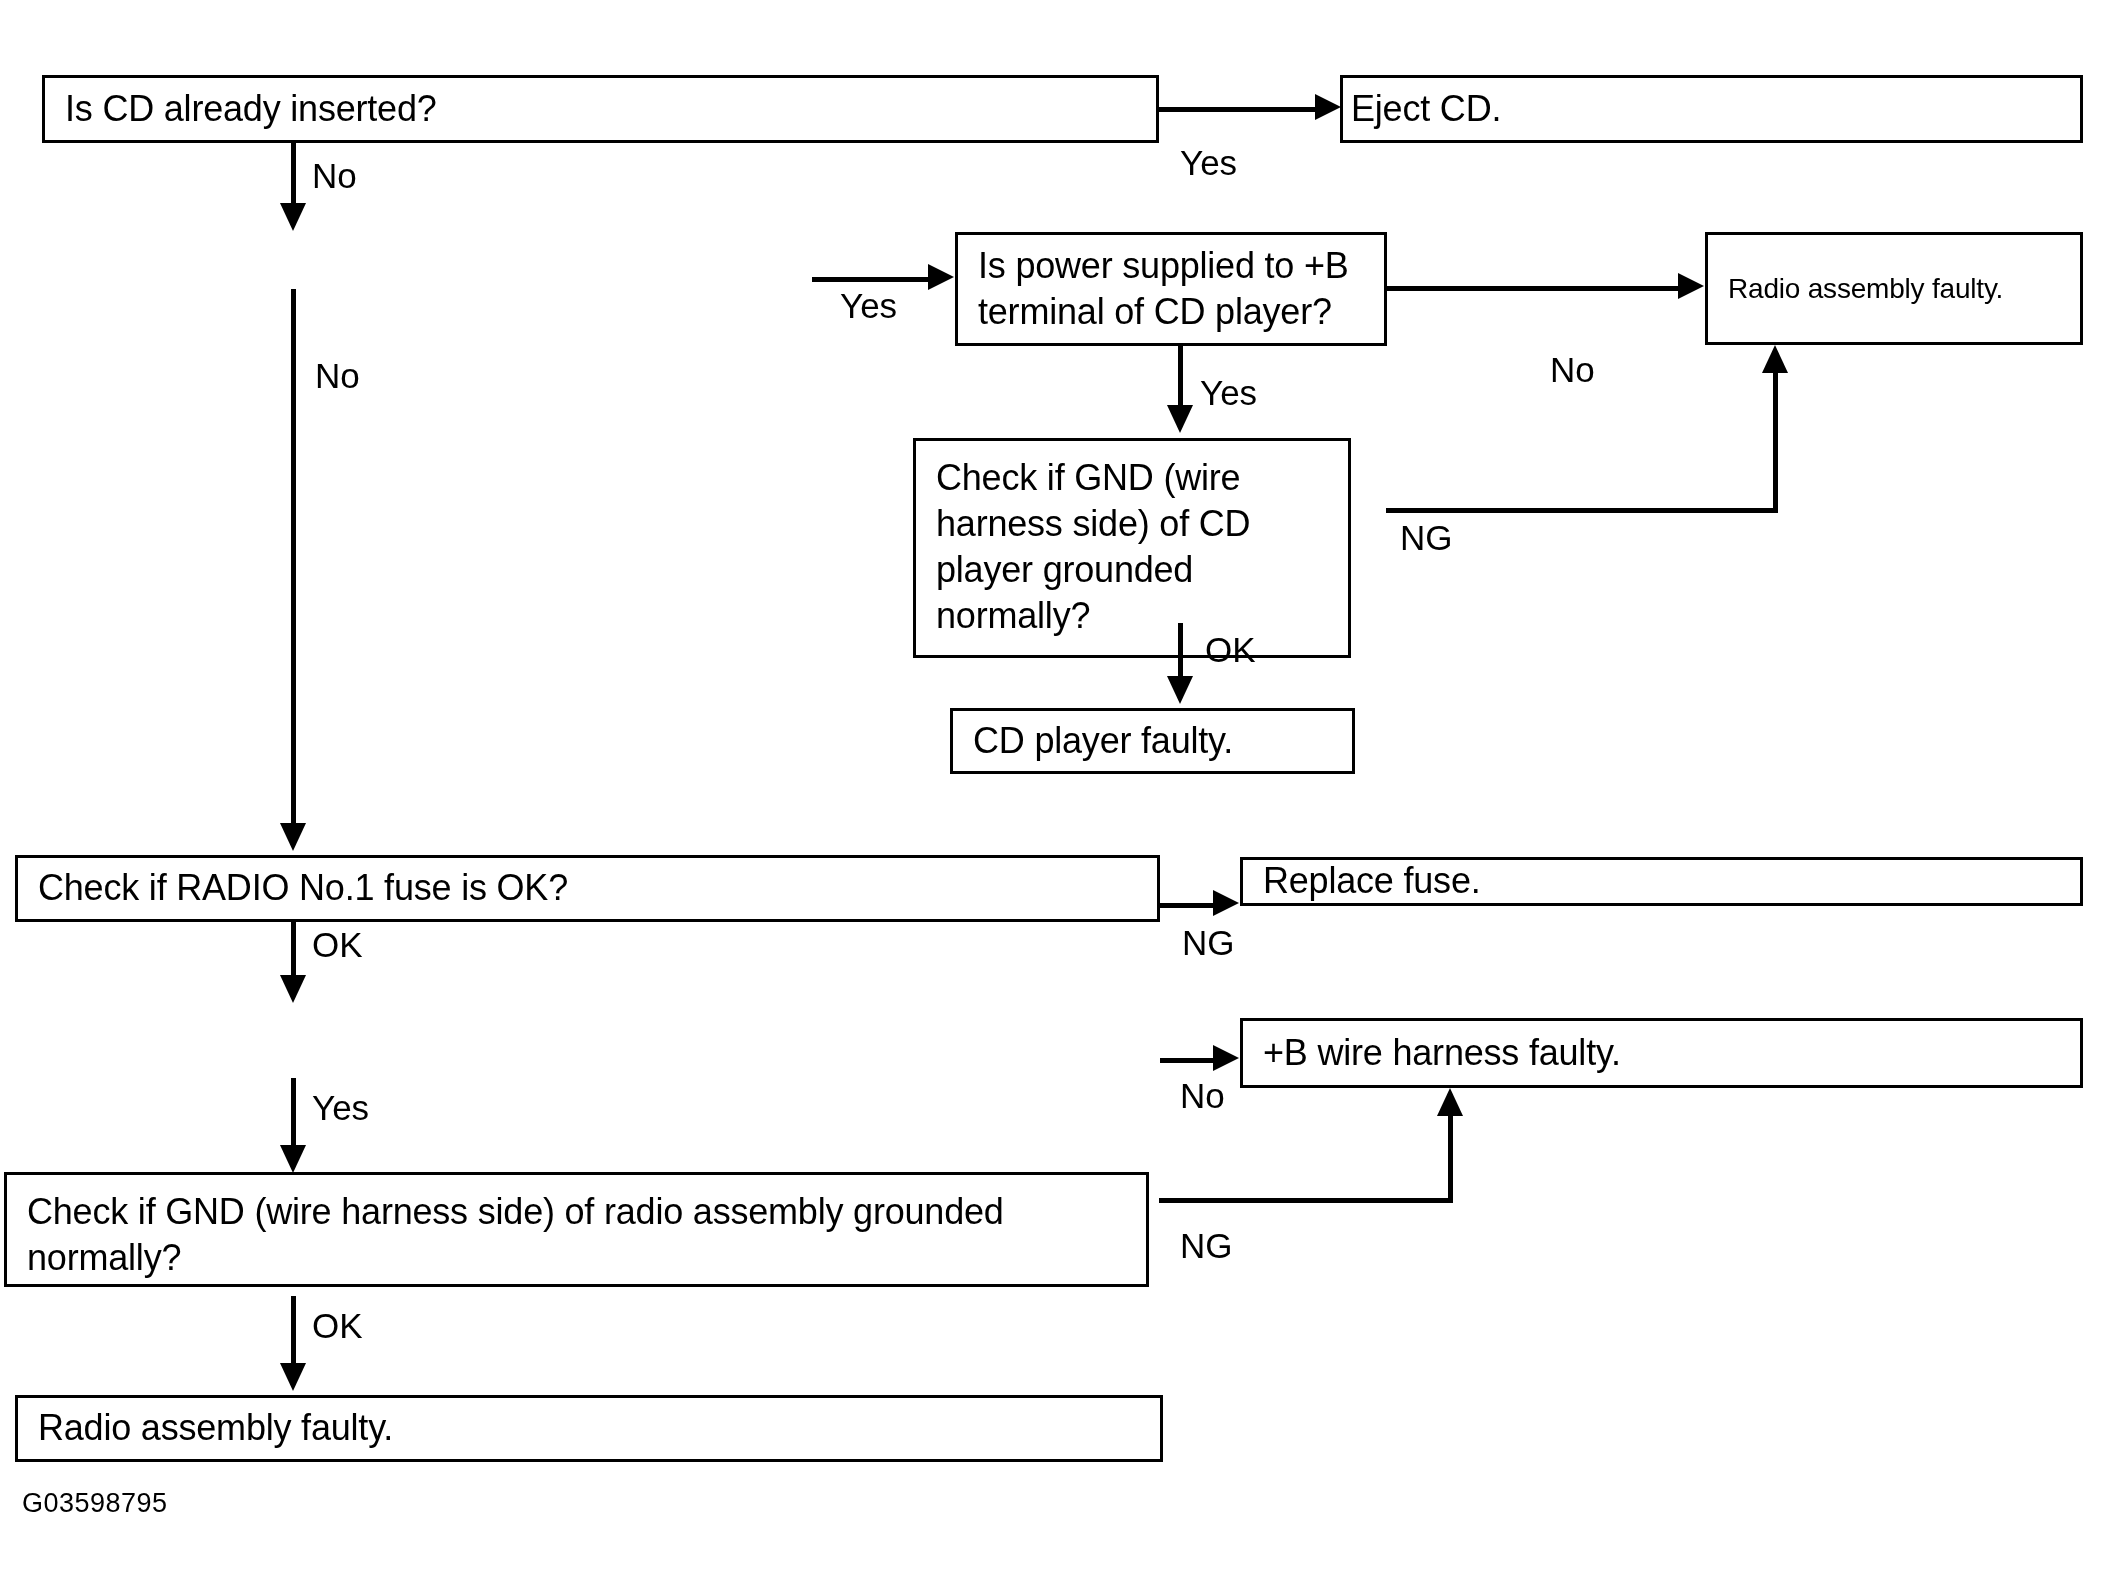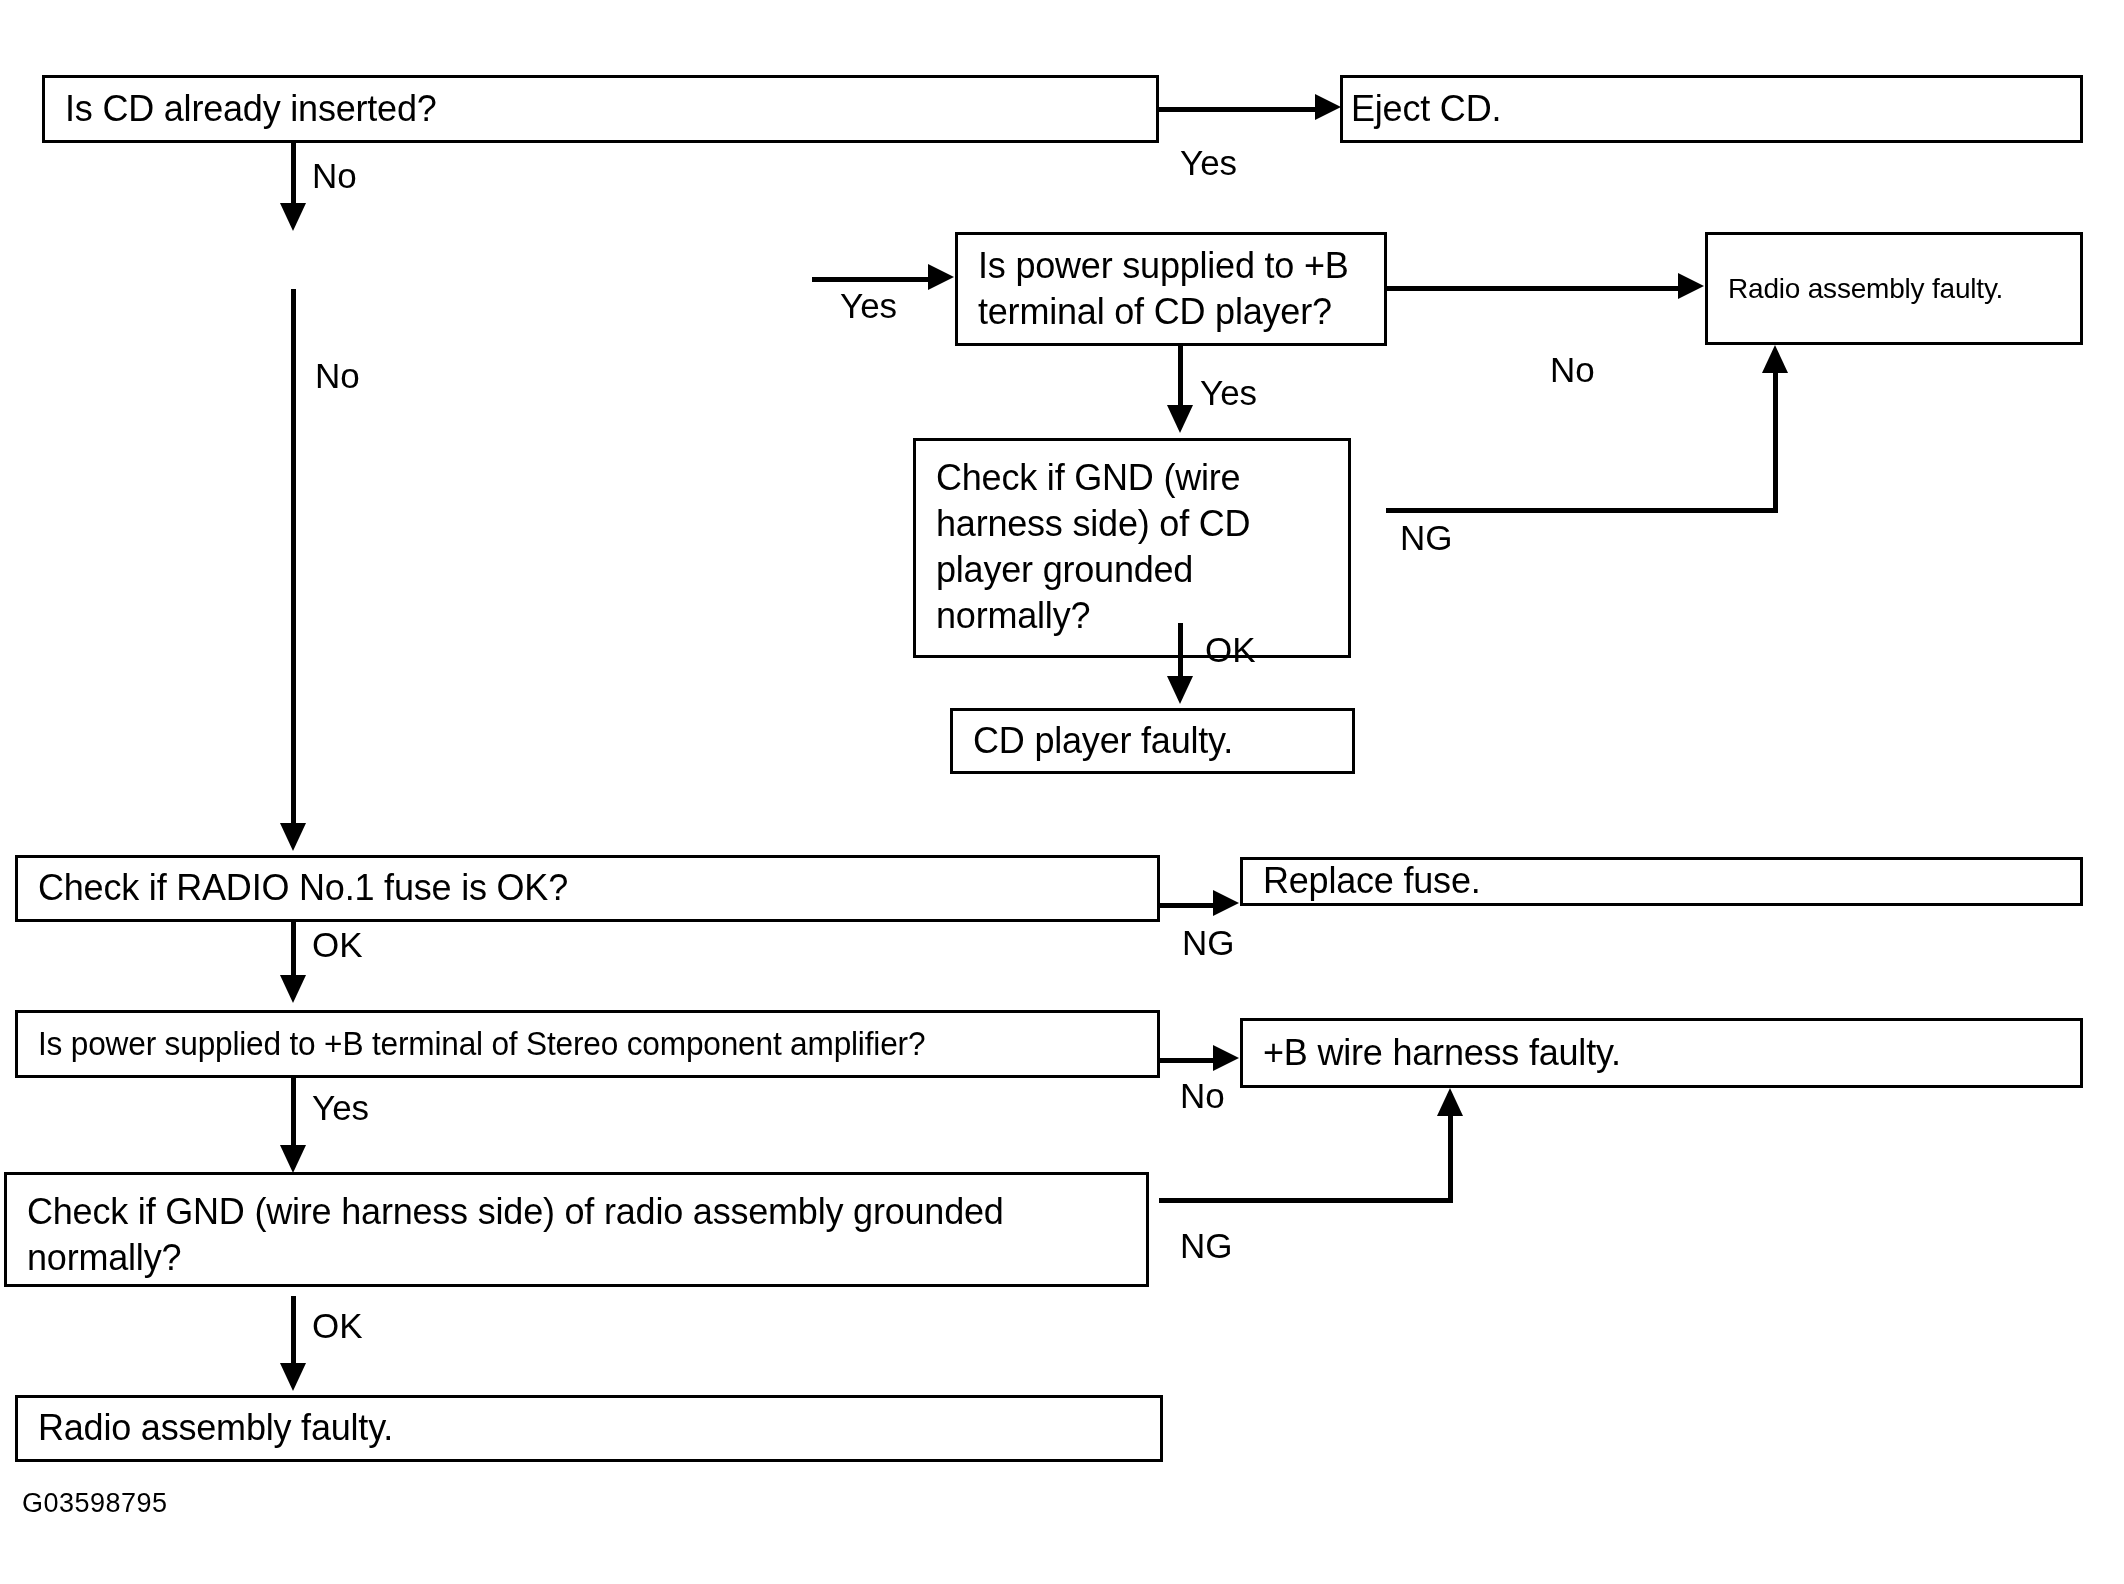--- a/index.html
+++ b/index.html
@@ -143,23 +143,20 @@
   </div>
 
   <div class="ln h" style="left:1160px;top:903px;width:55px;"></div>
   <div class="arrow ar-right" style="left:1213px;top:890px;"></div>
   <div class="elabel" style="left:1182px;top:925px;">NG</div>
 
   <div class="ln v" style="left:291px;top:922px;height:58px;"></div>
   <div class="arrow ar-down" style="left:280px;top:975px;"></div>
   <div class="elabel" style="left:312px;top:927px;">OK</div>
 
-  <div class="box" style="left:15px;top:1010px;width:1145px;height:68px;">
-    <span class="txt f-cond">Is power supplied to +B terminal of Stereo component amplifier?</span>
-  </div>
 
   <div class="box f-big" style="left:1240px;top:1018px;width:843px;height:70px;">
     <span class="txt">+B wire harness faulty.</span>
   </div>
 
   <div class="ln h" style="left:1160px;top:1058px;width:55px;"></div>
   <div class="arrow ar-right" style="left:1213px;top:1045px;"></div>
   <div class="elabel" style="left:1180px;top:1078px;">No</div>
 
   <div class="ln v" style="left:291px;top:1078px;height:72px;"></div>

